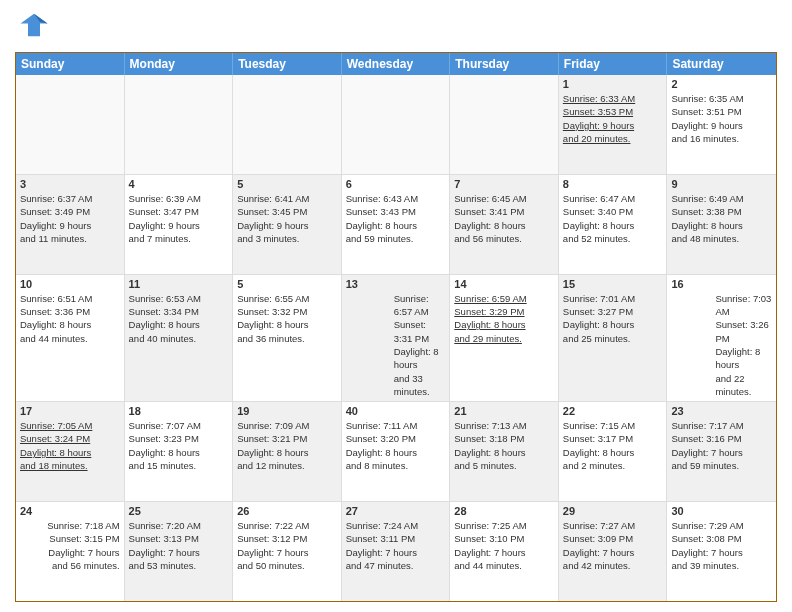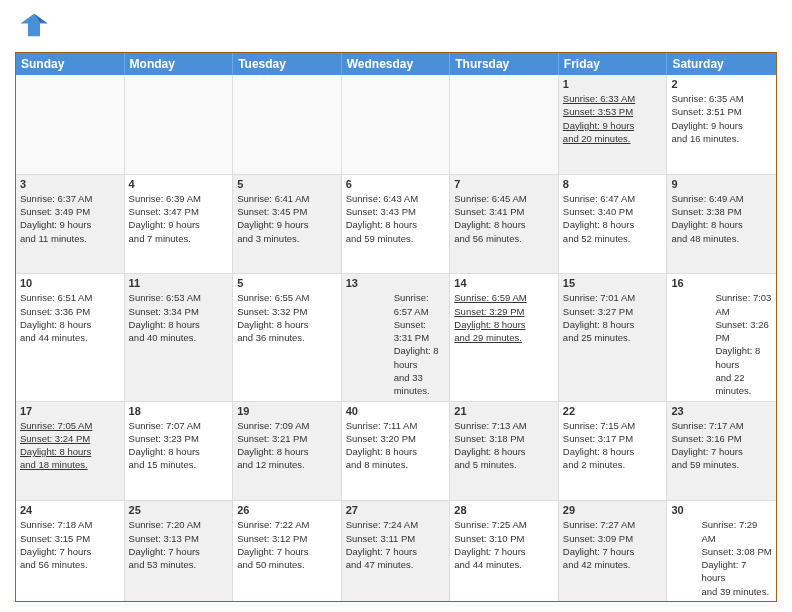--- a/index.html
+++ b/index.html
@@ -231,21 +231,21 @@
             <div class="day-num">23</div>
             <div class="day-info" style="white-space: pre-line;">Sunrise: 7:17 AM
 Sunset: 3:16 PM
 Daylight: 7 hours
 and 59 minutes.</div>
           </div>
         </div>
         <div class="cal-row">
           <div class="cal-cell">
             <div class="day-num">24</div>
-            <div class="day-info" style="white-space: pre-line;">Sunrise: 7:18 AM
+            <div class="day-info" style="white-space: pre-line; text-align: right;">Sunrise: 7:18 AM
 Sunset: 3:15 PM
 Daylight: 7 hours
 and 56 minutes.</div>
           </div>
           <div class="cal-cell shaded">
             <div class="day-num">25</div>
             <div class="day-info" style="white-space: pre-line;">Sunrise: 7:20 AM
 Sunset: 3:13 PM
 Daylight: 7 hours
 and 53 minutes.</div>
@@ -273,21 +273,21 @@
           </div>
           <div class="cal-cell shaded">
             <div class="day-num">29</div>
             <div class="day-info" style="white-space: pre-line;">Sunrise: 7:27 AM
 Sunset: 3:09 PM
 Daylight: 7 hours
 and 42 minutes.</div>
           </div>
           <div class="cal-cell">
             <div class="day-num">30</div>
-            <div class="day-info" style="white-space: pre-line; margin-left: 30px;">Sunrise: 7:29 AM
+            <div class="day-info" style="white-space: pre-line;">Sunrise: 7:29 AM
 Sunset: 3:08 PM
 Daylight: 7 hours
 and 39 minutes.</div>
           </div>
         </div>
       </div>
   </div>
 </div>
 
 </body></html>

